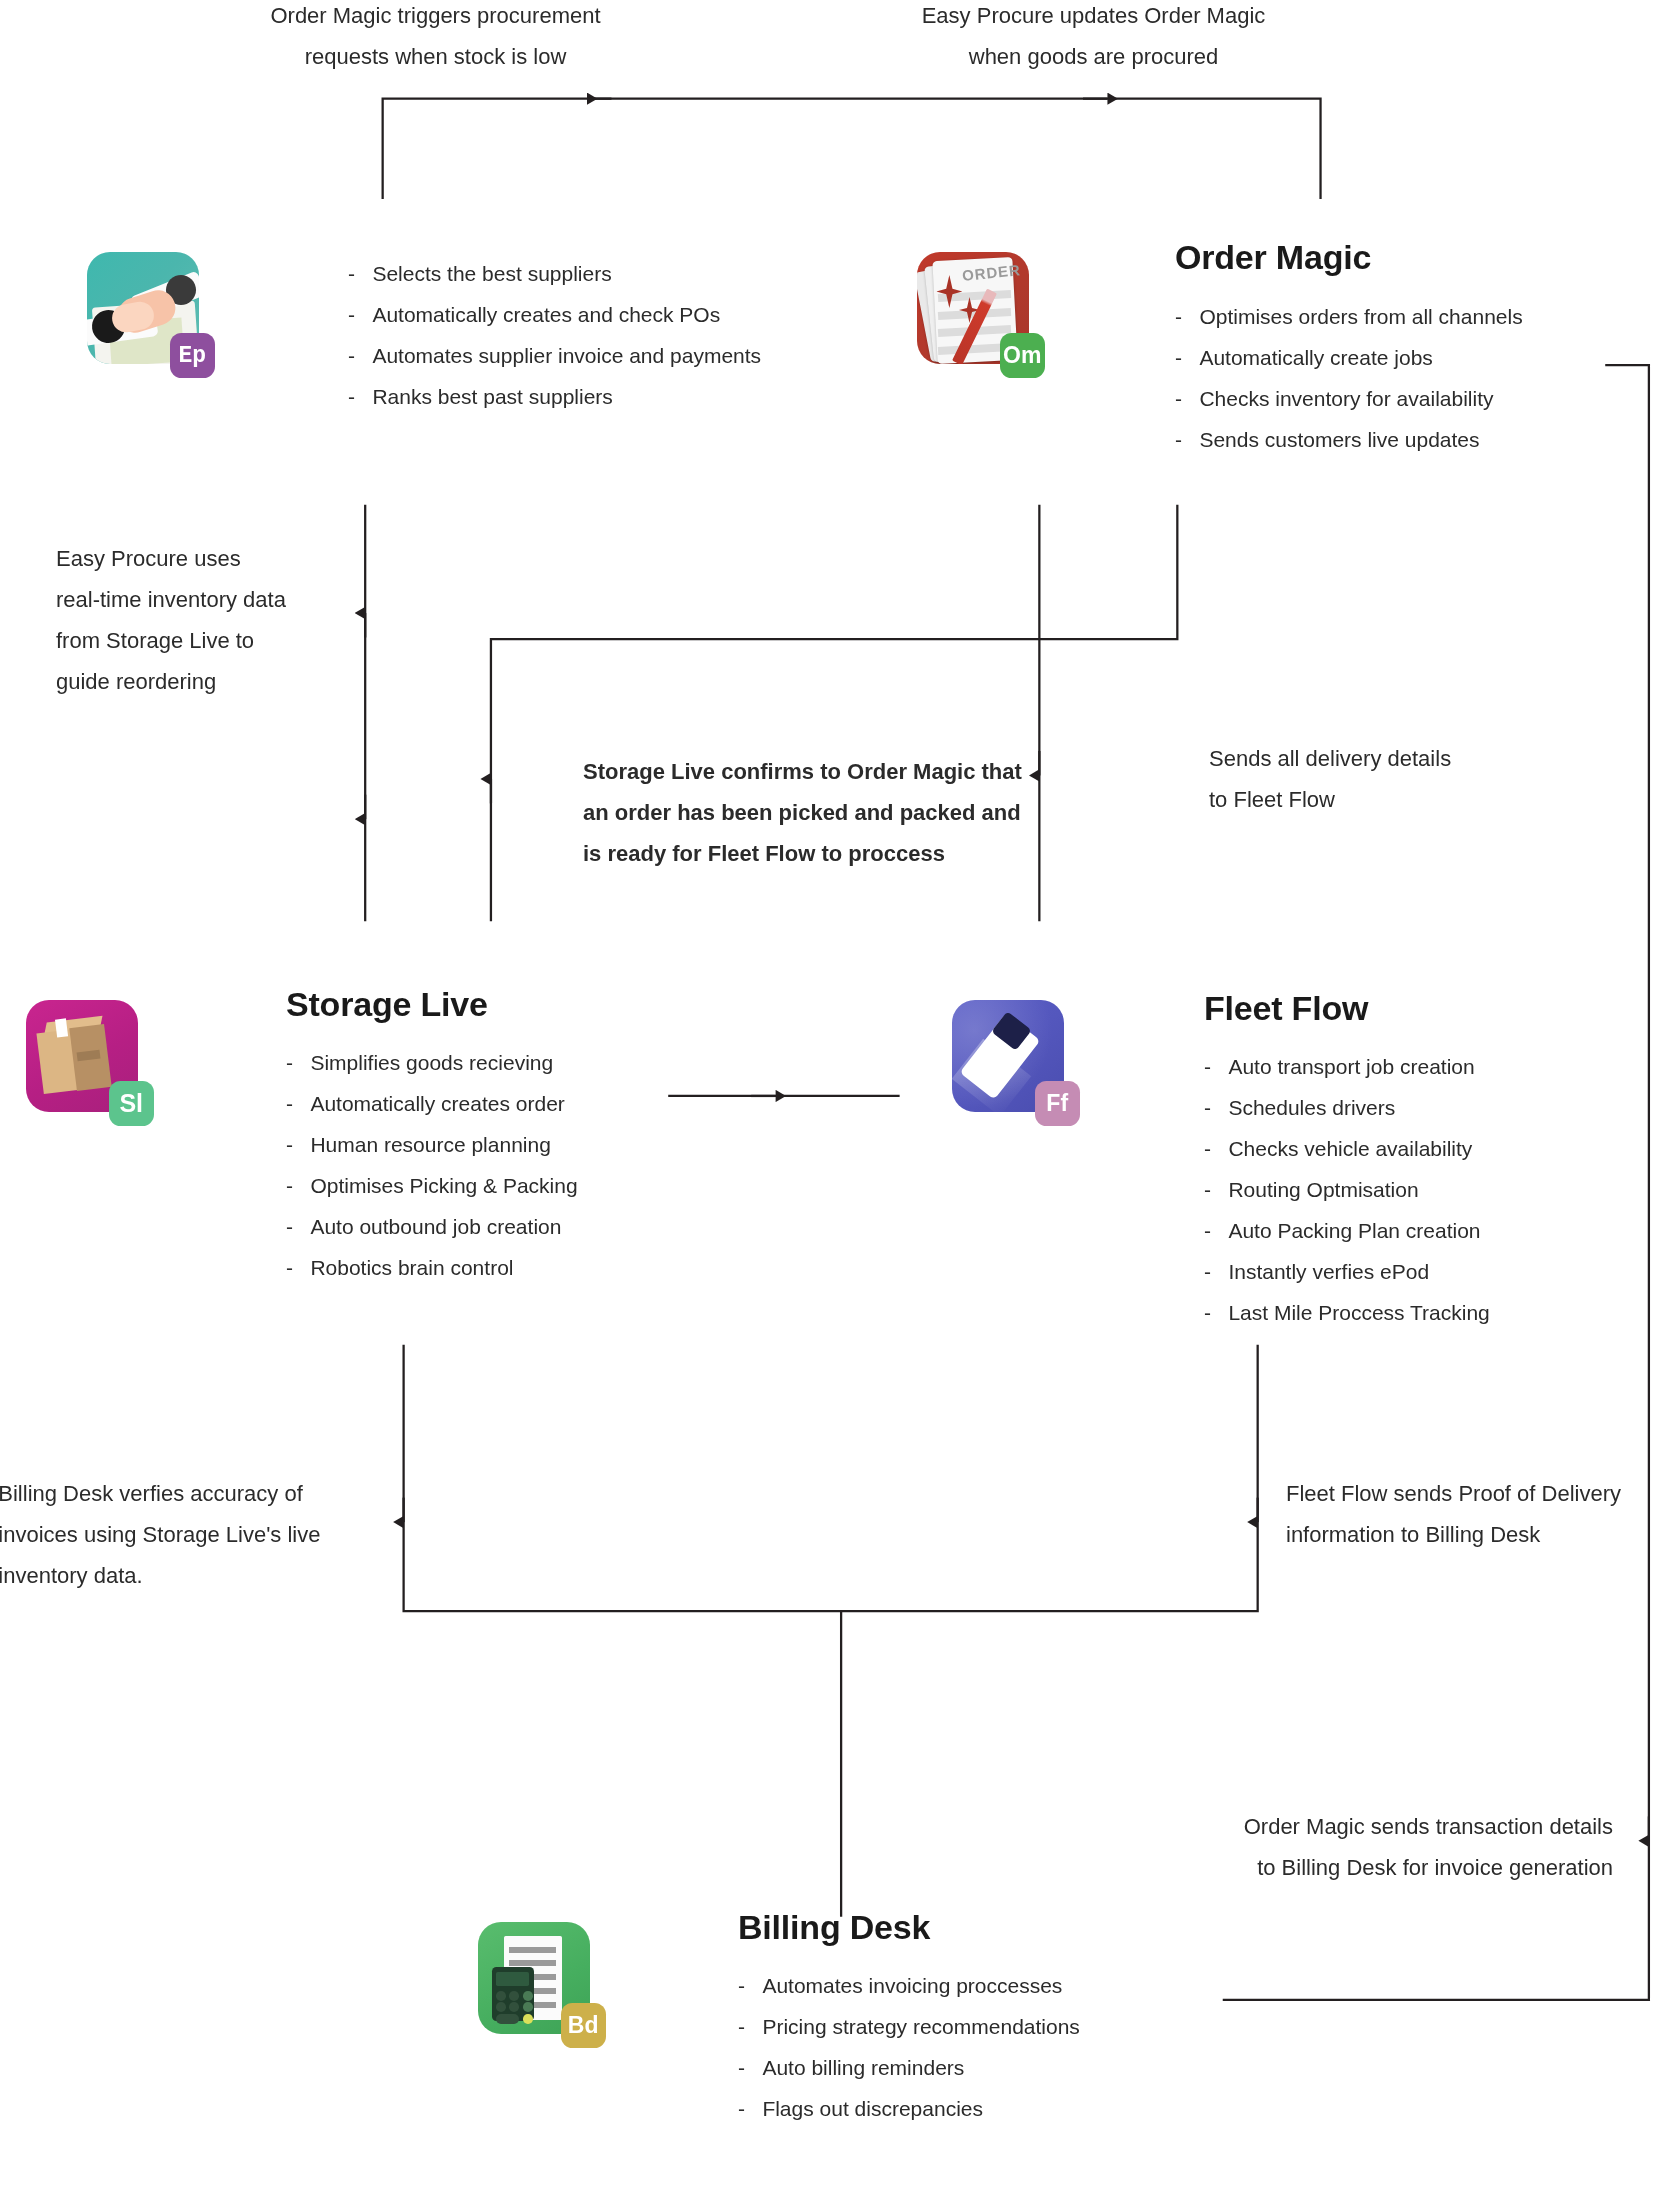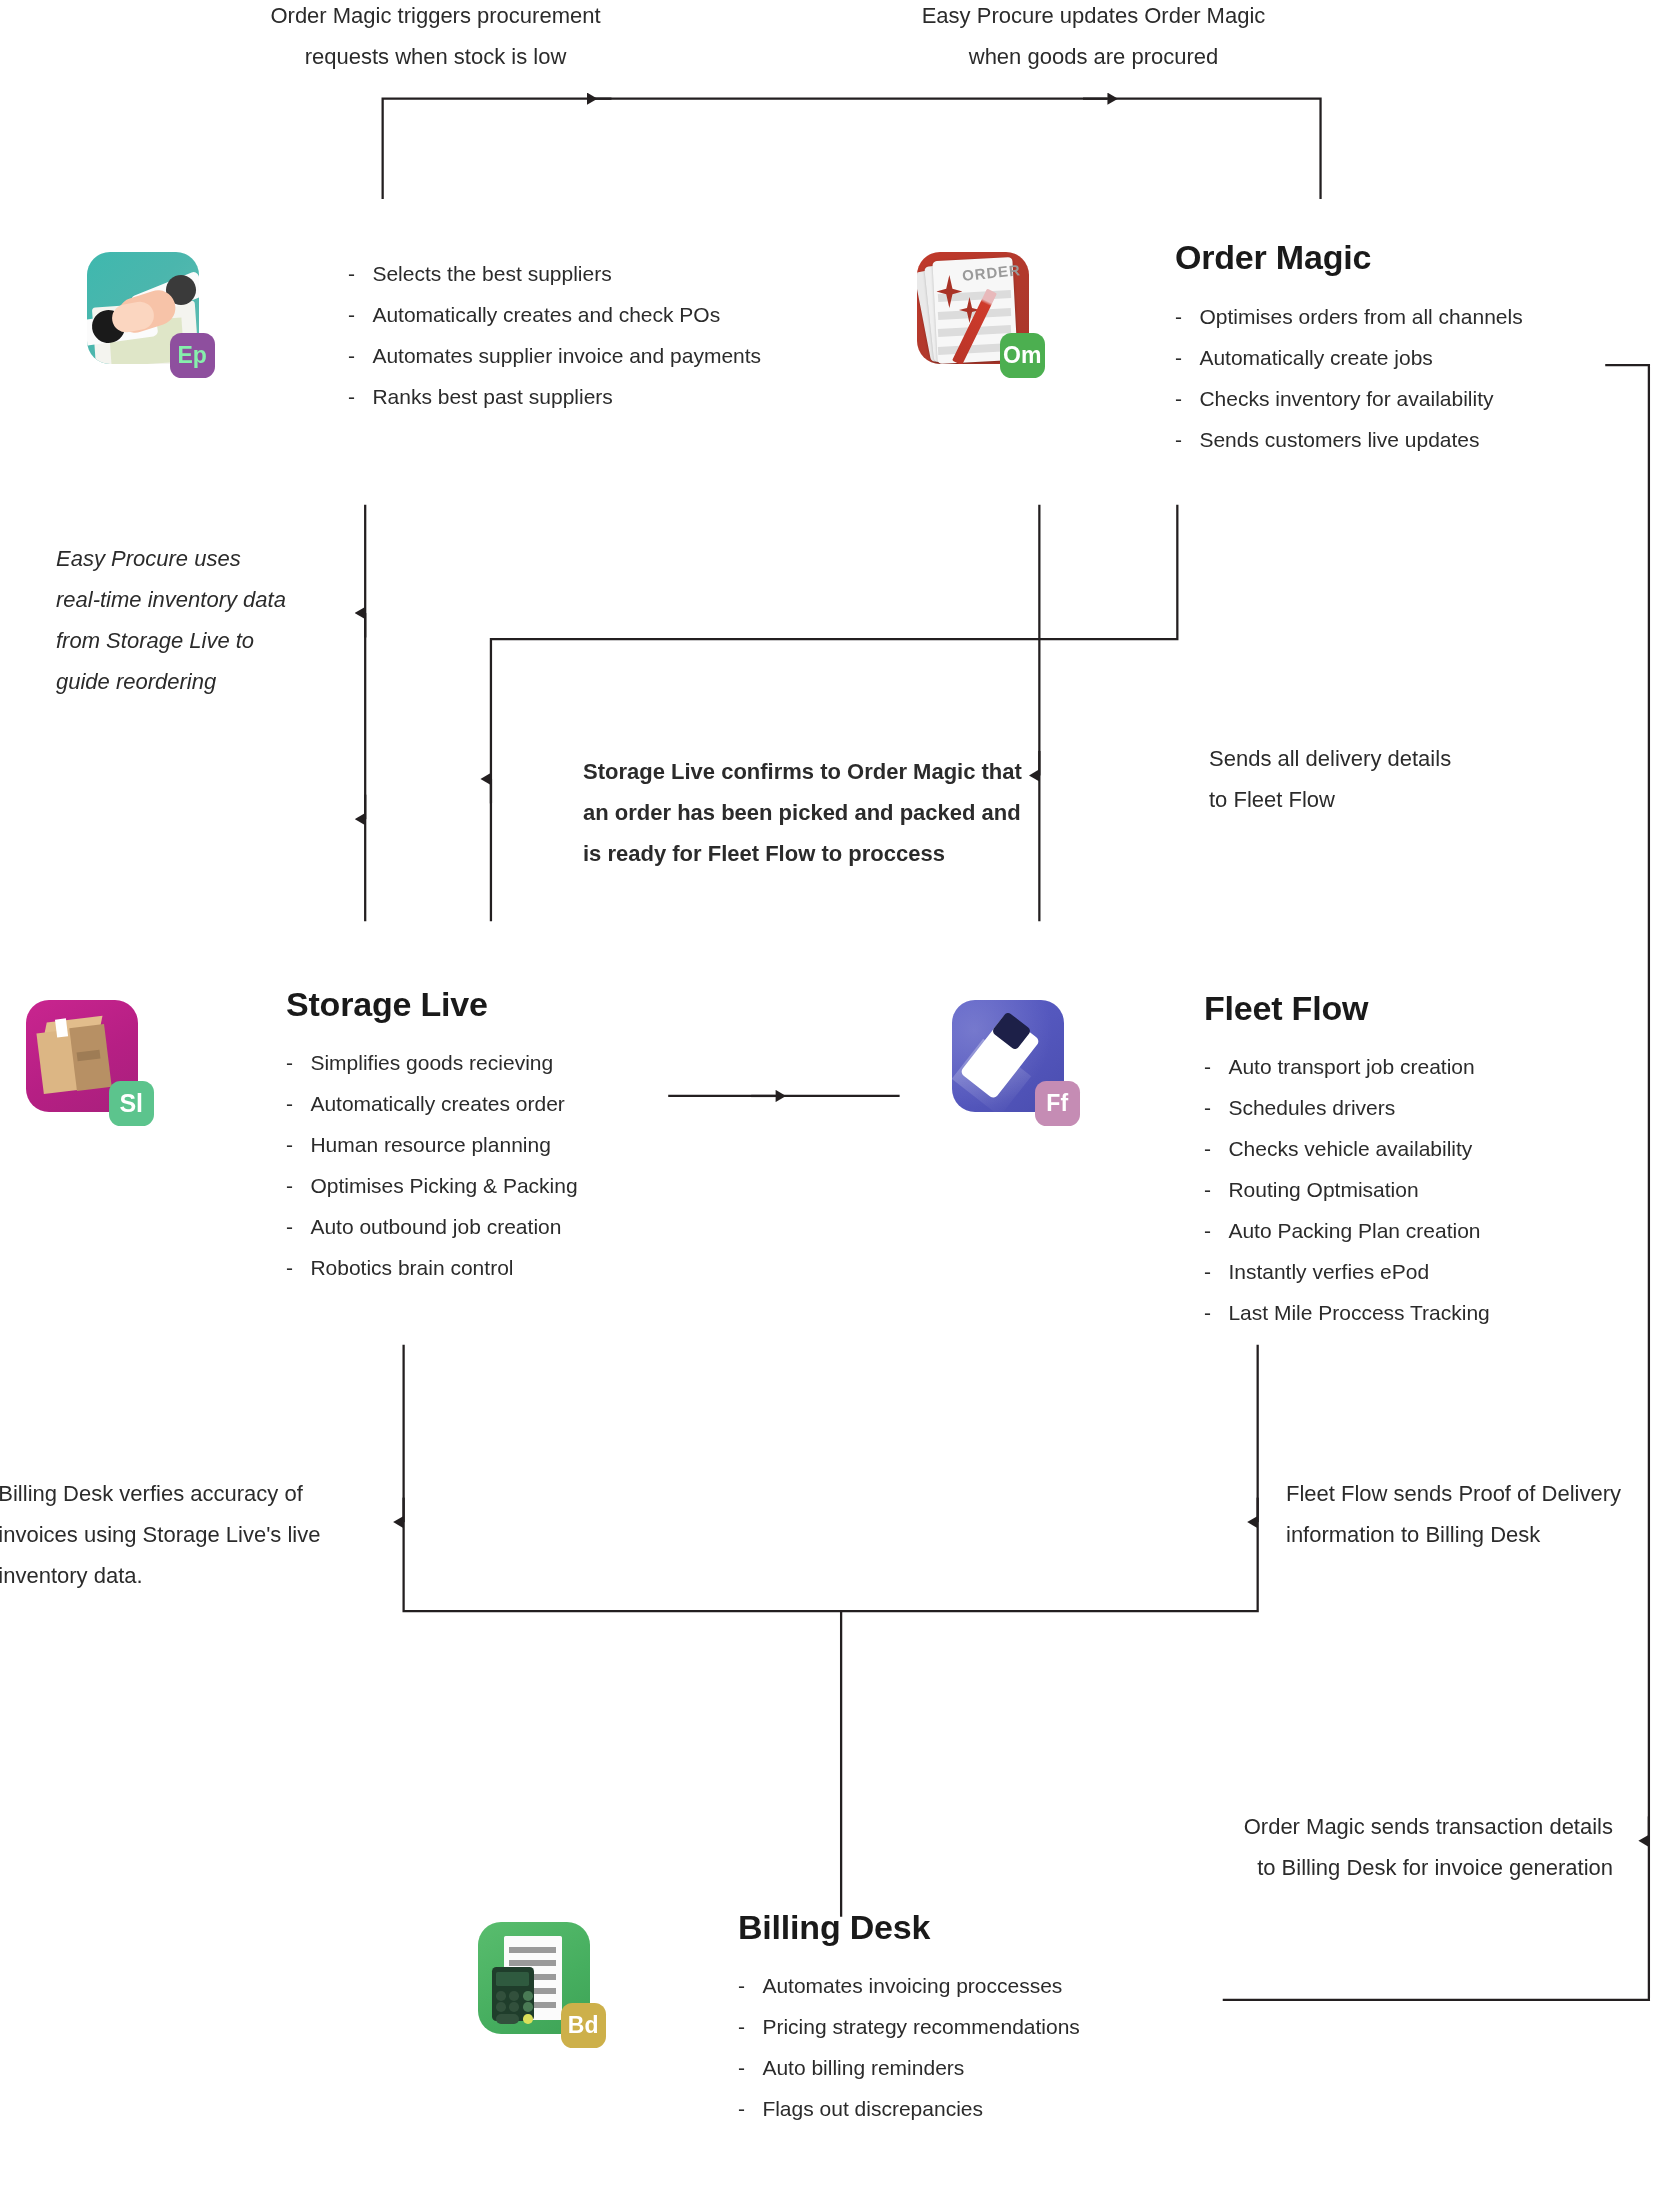--- a/index.html
+++ b/index.html
@@ -129,21 +129,21 @@
       <div class="ep-bg"></div>
       <div class="ep-paper"></div>
       <div class="ep-paper2"></div>
       <div class="ep-arm-a"></div>
       <div class="ep-arm-b"></div>
       <div class="ep-cuff-a"></div>
       <div class="ep-cuff-b"></div>
       <div class="ep-hand"></div>
       <div class="ep-hand2"></div>
     </div>
-    <div class="badge" style="position:absolute;right:-15.7px;bottom:-14px;width:45px;height:45px;border-radius:11.4px;background:#8e4f9e;display:flex;align-items:center;justify-content:center;color:#86efac;font-size:23px;font-weight:bold;">Ep</div>
+    <div class="badge" style="position:absolute;right:-15.7px;bottom:-14px;width:45px;height:45px;border-radius:11.4px;background:#8e4f9e;display:flex;align-items:center;justify-content:center;color:#ffffff;font-size:23px;font-weight:bold;font-family:Liberation Mono, monospace;">Ep</div>
   </div>
 
   <div class="app" style="left:348px;top:234px;width:542px;">
     <ul class="feat" style="margin-top:19px;">
       <li>
           <span class="dash">-</span>
           <span>Selects the best suppliers</span>
         </li>
       <li>
           <span class="dash">-</span>
@@ -193,21 +193,21 @@
           <span class="dash">-</span>
           <span>Checks inventory for availability</span>
         </li>
       <li>
           <span class="dash">-</span>
           <span>Sends customers live updates</span>
         </li>
     </ul>
   </div>
 
-  <div class="note" style="left:56px;top:538px;width:288px;font-style:italic;">Easy Procure uses
+  <div class="note" style="left:56px;top:538px;width:288px;">Easy Procure uses
 real-time inventory data
 from Storage Live to
 guide reordering</div>
 
 
   <div class="note" style="left:583px;top:751px;width:463px;font-weight:bold;">Storage Live confirms to Order Magic that
 an order has been picked and packed and
 is ready for Fleet Flow to proccess</div>
 
   <div class="note" style="left:1209px;top:738px;width:314px;">Sends all delivery details

